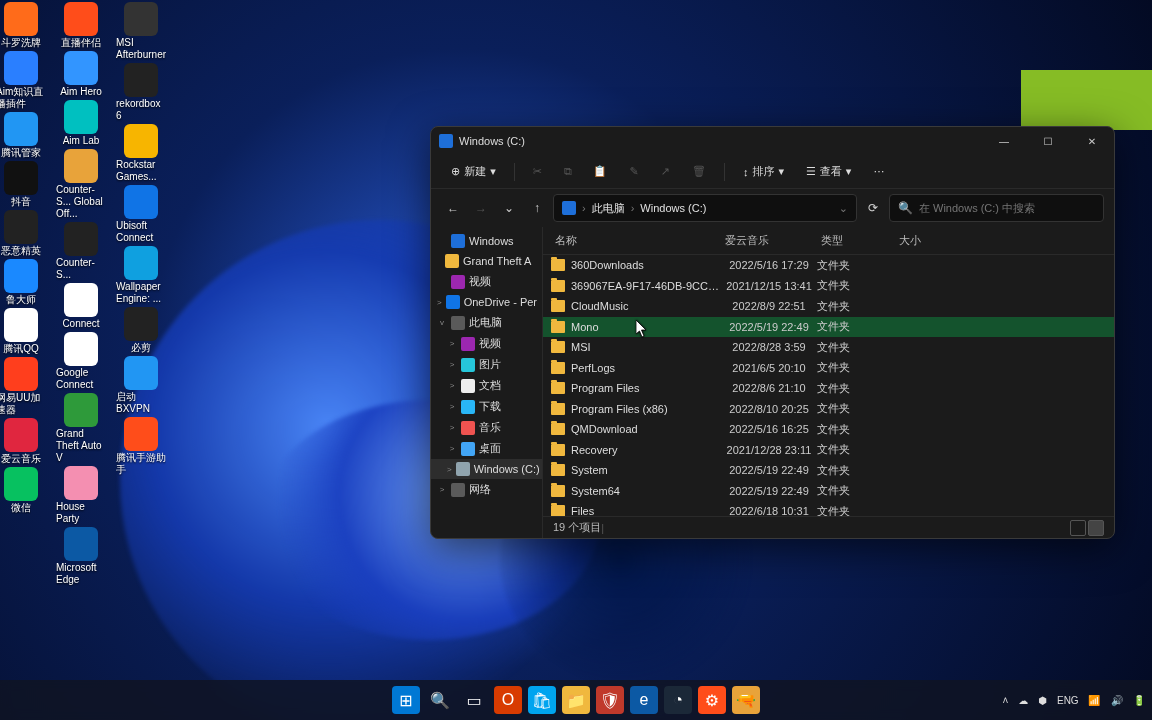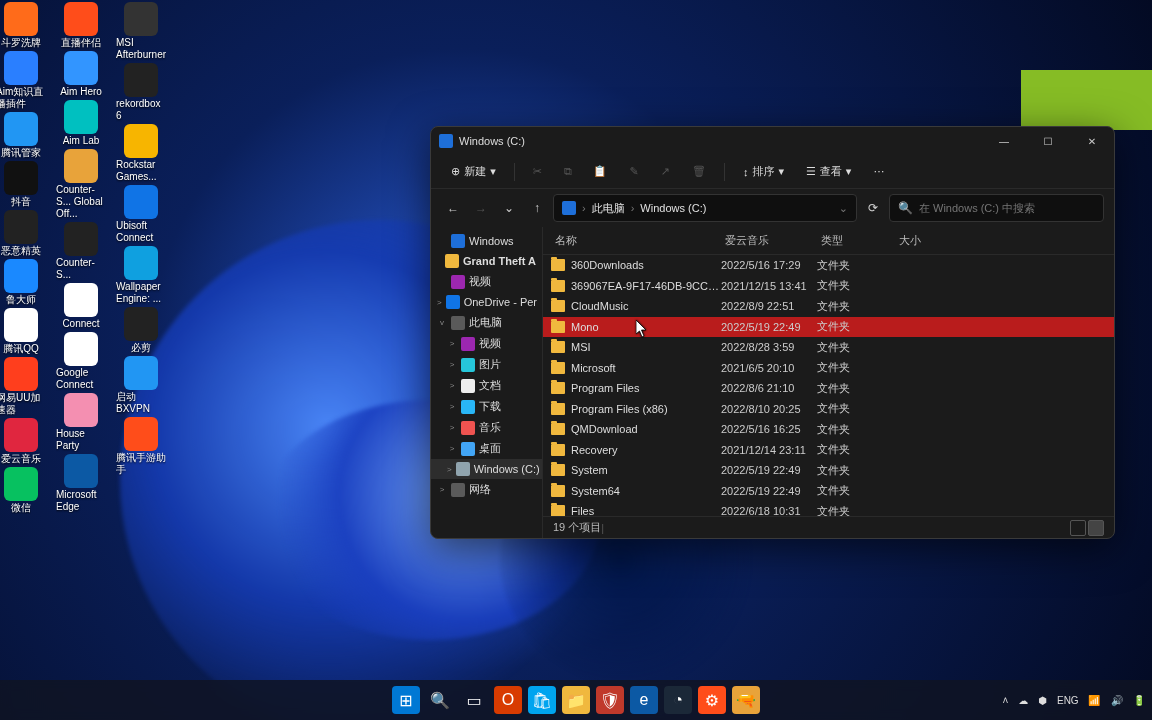--- a/index.html
+++ b/index.html
@@ -54,25 +54,25 @@
 .srow.sel{background:#2d2d2d;}
 .srow .chev{width:10px;text-align:center;color:#888;font-size:8px;}
 .srow .sic{width:14px;height:14px;border-radius:2px;flex-shrink:0;}
 .main{flex:1;display:flex;flex-direction:column;min-width:0;}
 .cols{display:flex;padding:4px 8px;border-bottom:1px solid #2a2a2a;font-size:11px;color:#bbb;}
 .cols>div{padding:2px 4px;}
 .cname{width:170px;} .cdate{width:96px;} .ctype{width:78px;} .csize{width:46px;}
 .rows{flex:1;overflow:hidden;}
 .rows::-webkit-scrollbar{width:10px;} .rows::-webkit-scrollbar-thumb{background:#444;}
 .row{display:flex;align-items:center;padding:2px 8px;font-size:11px;color:#ddd;height:20.5px;}
-.row.sel{background:#b91c1c;}
+.row.sel{background:#14532d;}
 .row .fic{width:14px;height:12px;background:#f0b83e;border-radius:1px;margin-right:6px;flex-shrink:0;position:relative;}
 .row .fic::before{content:"";position:absolute;top:-2px;left:0;width:6px;height:2px;background:#f0b83e;border-radius:1px 1px 0 0;}
 .row .rn{width:150px;overflow:hidden;text-overflow:ellipsis;white-space:nowrap;}
-.row .rd{width:96px;color:#ccc;}
+.row .rd{width:96px;color:#ccc;text-align:center;}
 .row .rt{width:78px;color:#ccc;}
 .row .rs{width:46px;}
 .status{height:22px;border-top:1px solid #2a2a2a;display:flex;align-items:center;padding:0 10px;font-size:11px;color:#bbb;justify-content:flex-start;}
 .viewbtn{display:flex;gap:2px;}
 .viewbtn .vb{width:16px;height:16px;border:1px solid #555;border-radius:2px;}
 .cursor{position:absolute;left:636px;top:320px;width:12px;height:18px;pointer-events:none;}
 .cursor svg{filter:drop-shadow(0 0 1px #000);}
 
 
 .taskbar{position:absolute;left:0;bottom:0;width:100%;height:40px;background:rgba(15,20,35,.85);backdrop-filter:blur(6px);display:flex;align-items:center;justify-content:center;}
@@ -152,20 +152,24 @@
         <div class="ic" style="background:#222"></div>
         <div class="lbl">Counter-S...</div>
       </div>
       <div class="dshort">
         <div class="ic" style="background:#fff"></div>
         <div class="lbl">Connect</div>
       </div>
       <div class="dshort">
         <div class="ic" style="background:#fff"></div>
         <div class="lbl">Google Connect</div>
+      </div>
+      <div class="dshort">
+        <div class="ic" style="background:#2e9a3a"></div>
+        <div class="lbl">Grand Theft Auto V</div>
       </div>
       <div class="dshort">
         <div class="ic" style="background:#f48fb1"></div>
         <div class="lbl">House Party</div>
       </div>
       <div class="dshort">
         <div class="ic" style="background:#0c59a4"></div>
         <div class="lbl">Microsoft Edge</div>
       </div>
     </div>
@@ -252,21 +256,21 @@
     </div>
   </div>
 
   <div class="body">
     <div class="side" id="side">
         <div class="srow" style="padding-left: 6px;">
           <span class="chev"></span>
           <span class="sic" style="background:#1e6fd9"></span>
           <span>Windows</span>
         </div>
-        <div class="srow" style="padding-left: 0; font-weight: bold;">
+        <div class="srow" style="padding-left: 0;">
           <span class="chev"></span>
           <span class="sic" style="background:#f0b83e"></span>
           <span>Grand Theft A</span>
         </div>
         <div class="srow" style="padding-left: 6px;">
           <span class="chev"></span>
           <span class="sic" style="background:#9c27b0"></span>
           <span>视频</span>
         </div>
         <div class="srow" style="padding-left: 6px;">
@@ -358,21 +362,21 @@
           </div>
           <div class="row">
             <div class="fic"></div>
             <div class="rn">MSI</div>
             <div class="rd">2022/8/28 3:59</div>
             <div class="rt">文件夹</div>
             <div class="rs"></div>
           </div>
           <div class="row">
             <div class="fic"></div>
-            <div class="rn">Microsoft</div>
+            <div class="rn">PerfLogs</div>
             <div class="rd">2021/6/5 20:10</div>
             <div class="rt">文件夹</div>
             <div class="rs"></div>
           </div>
           <div class="row">
             <div class="fic"></div>
             <div class="rn">Program Files</div>
             <div class="rd">2022/8/6 21:10</div>
             <div class="rt">文件夹</div>
             <div class="rs"></div>
@@ -387,21 +391,21 @@
           <div class="row">
             <div class="fic"></div>
             <div class="rn">QMDownload</div>
             <div class="rd">2022/5/16 16:25</div>
             <div class="rt">文件夹</div>
             <div class="rs"></div>
           </div>
           <div class="row">
             <div class="fic"></div>
             <div class="rn">Recovery</div>
-            <div class="rd">2021/12/14 23:11</div>
+            <div class="rd">2021/12/28 23:11</div>
             <div class="rt">文件夹</div>
             <div class="rs"></div>
           </div>
           <div class="row">
             <div class="fic"></div>
             <div class="rn">System</div>
             <div class="rd">2022/5/19 22:49</div>
             <div class="rt">文件夹</div>
             <div class="rs"></div>
           </div>

